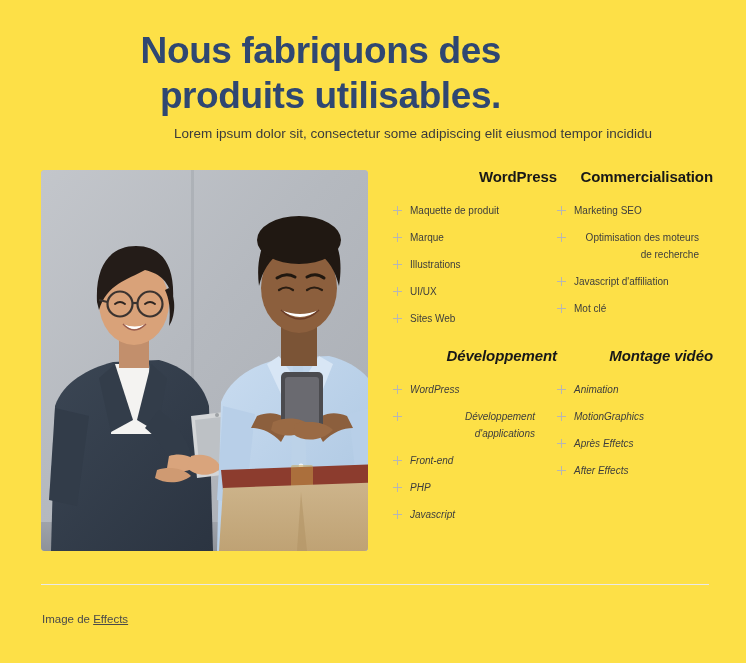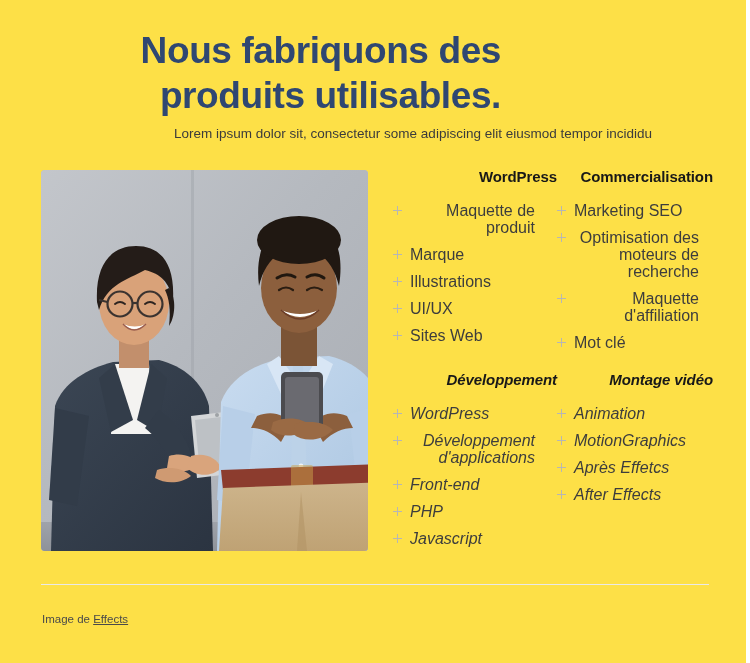--- a/index.html
+++ b/index.html
@@ -82,21 +82,21 @@
     margin-right: 8px;
   }
   .plus::before, .plus::after {
     content: "";
     position: absolute;
     background: #b6b6b6;
   }
   .plus::before { left: 0; top: 4px; width: 9px; height: 1px; }
   .plus::after  { top: 0; left: 4px; height: 9px; width: 1px; }
   .srv-label {
-    font-size: 16px;
+    font-size: 10px;
     line-height: 17px;
     color: #3d3d3d;
     max-width: 125px;
   }
   .srv-row.second { margin-top: 10px; font-style: italic; }
 
   
   .divider {
     position: absolute;
     left: 41px; top: 584px;
@@ -269,21 +269,21 @@
           <li class="srv-item">
             <span class="plus"></span>
             <span class="srv-label">Marketing SEO</span>
           </li>
           <li class="srv-item">
             <span class="plus"></span>
             <span class="srv-label">Optimisation des moteurs de recherche</span>
           </li>
           <li class="srv-item">
             <span class="plus"></span>
-            <span class="srv-label">Maquette d'affiliation</span>
+            <span class="srv-label">Javascript d'affiliation</span>
           </li>
           <li class="srv-item">
             <span class="plus"></span>
             <span class="srv-label">Mot clé</span>
           </li>
         </ul>
       </div>
     </div>
 
     <div class="srv-row second">

